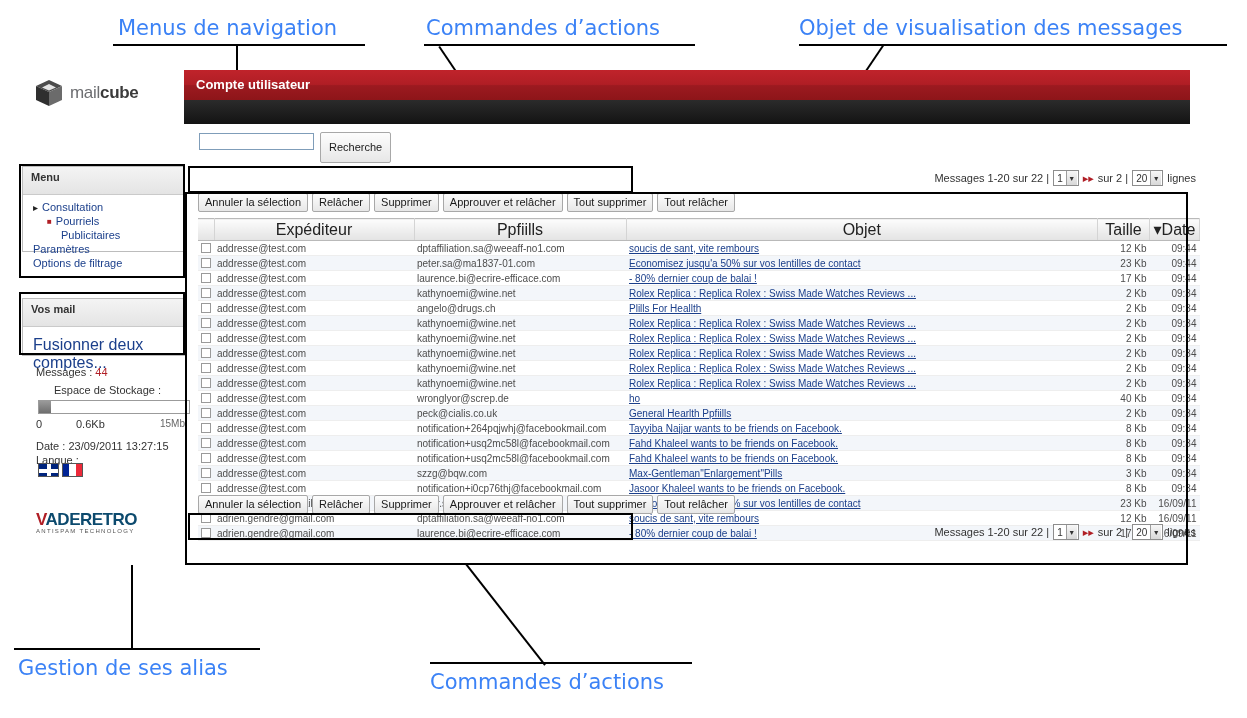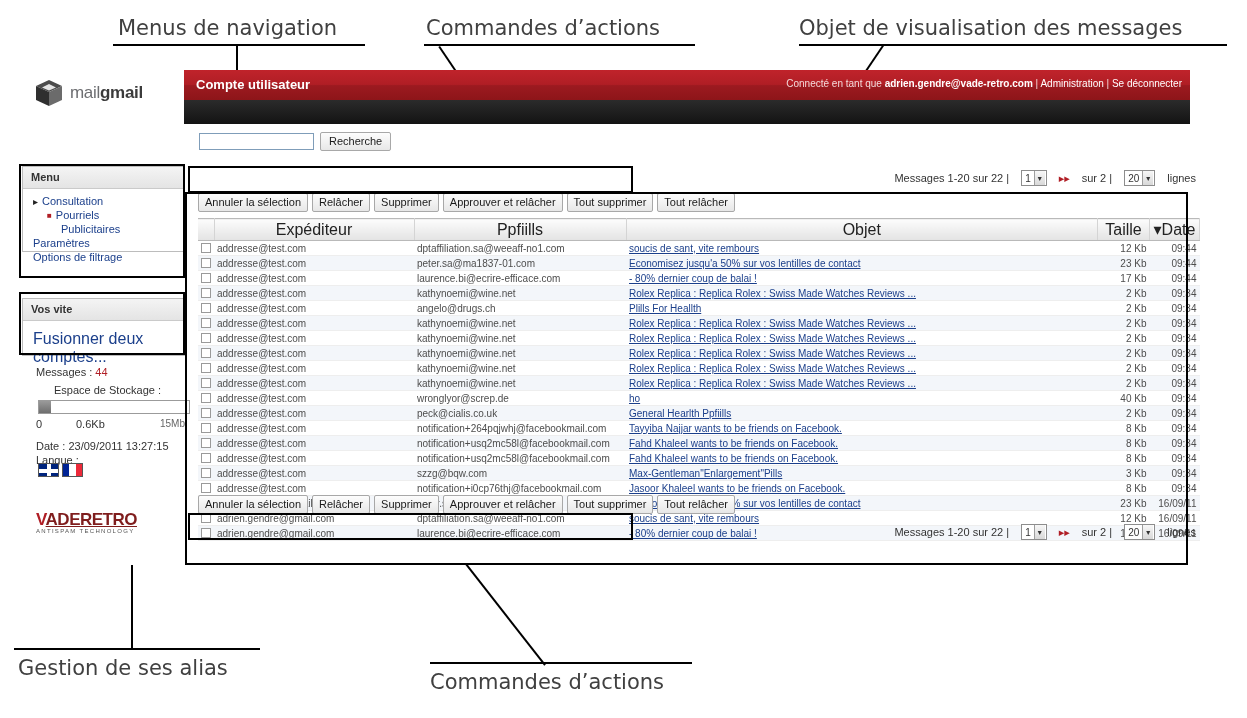--- a/index.html
+++ b/index.html
@@ -12,21 +12,21 @@
   }
   #page {
     position: relative;
     width: 1247px; height: 718px;
     background: #fff;
   }
 
   
   .annot {
     position: absolute;
-    color: #404040;
+    color: #3b82f6;
     font-size: 21px;
     font-family: "DejaVu Sans", sans-serif;
     white-space: nowrap;
   }
   .annot-underline {
     position: absolute;
     height: 2px;
     background: #000;
   }
   .annot-line {
@@ -107,32 +107,32 @@
     color: #1a1a1a;
     background: linear-gradient(to bottom, #fdfdfd, #e7e7e7);
     border: 1px solid #a8a8a8;
     border-radius: 2px;
     padding: 2px 6px;
     cursor: pointer;
     line-height: 13px;
   }
   .btn-search {
     position: absolute; left: 136px; top: 8px;
-    padding: 2px 8px;
+    padding: 8px 8px;
     text-align: center;
   }
 
   
   .panel {
     position: absolute;
     background: #ffffff;
     border: 1px solid #bcbcbc;
   }
   .panel-head {
-    height: 22px;
+    height: 28px;
     background: linear-gradient(to bottom, #f4f4f4, #e4e4e4);
     border-bottom: 1px solid #cacaca;
     font-size: 11px; font-weight: bold; color: #333;
     padding: 4px 0 0 8px;
   }
   #menu-panel { left: 8px; top: 96px; width: 163px; height: 86px; }
   .menu-list { padding: 5px 0 0 0; font-size: 11px; }
   .menu-item { padding: 1px 0 1px 10px; color: #1b3f8b; }
   .menu-item a { color: #1b3f8b; text-decoration: none; }
   .menu-item.lvl1::before {
@@ -175,32 +175,32 @@
     content: ""; position: absolute; left: 8px; top: 0; width: 4px; height: 100%; background: #fff;
   }
   .flag-fr { display: flex; }
   .flag-fr i { flex: 1; height: 100%; display: block; }
   .vaderetro {
     position: absolute; left: 22px; top: 440px;
     font-size: 0;
   }
   .vr-line1 { font-size: 17px; font-weight: bold; letter-spacing: -0.5px; }
   .vr-v { color: #b01e25; }
-  .vr-rest { color: #7f1d1d; text-decoration: underline; }
+  .vr-rest { color: #0c4a6e; }
   .vr-line2 { font-size: 6px; color: #555; letter-spacing: 1.3px; margin-top: -2px; }
 
   
   #msgarea {
     position: absolute; left: 182px; top: 96px;
     width: 1006px; height: 399px;
   }
   .pager {
     position: absolute; right: 6px; top: 0;
     font-size: 11px; color: #333;
-    display: flex; align-items: center; gap: 12px; text-align: right;
+    display: flex; align-items: center; gap: 4px; text-align: right;
   }
   .pager .sel {
     border: 1px solid #8d8d8d; background: #fff;
     font-size: 10px; padding: 0 1px 0 3px;
     display: inline-flex; align-items: center; gap: 3px;
     height: 16px;
   }
   .pager .sel .caret {
     width: 11px; height: 14px;
     background: linear-gradient(to bottom, #f7f7f7, #d8d8d8);
@@ -295,48 +295,45 @@
 
     <div class="logobox">
       <div class="logo-cube">
         <svg width="30" height="30" viewBox="0 0 30 30">
           <polygon points="15,2 28,8 15,14 2,8" fill="#4c4c4c"></polygon>
           <polygon points="2,8 15,14 15,28 2,22" fill="#2f2f2f"></polygon>
           <polygon points="28,8 28,22 15,28 15,14" fill="#6b6b6b"></polygon>
           <polygon points="15,6 22,9.5 15,12.5 8,9.5" fill="#ffffff" opacity="0.85"></polygon>
         </svg>
       </div>
-      <div class="logo-text"><span>mail</span><b>gmail</b></div>
+      <div class="logo-text"><span>mail</span><b>cube</b></div>
     </div>
 
     <div class="topbar">
       <div class="topbar-title">Compte utilisateur</div>
-      <div class="topbar-right">
-        <span>Connecté en tant que </span><b>adrien.gendre@vade-retro.com</b><span> | </span><a href="#">Administration</a><span> | </span><a href="#">Se déconnecter</a>
-      </div>
     </div>
 
     <div class="searchrow">
       <input class="searchinput" type="text" placeholder="" style="">
       <button class="btn btn-search">Recherche</button>
     </div>
 
     <div class="panel" id="menu-panel">
       <div class="panel-head">Menu</div>
       <div class="menu-list">
         <div class="menu-item lvl1"><a href="#">Consultation</a></div>
         <div class="menu-item lvl2"><a href="#">Pourriels</a></div>
         <div class="menu-item lvl3"><a href="#">Publicitaires</a></div>
         <div class="menu-item plain"><a href="#">Paramètres</a></div>
         <div class="menu-item plain"><a href="#">Options de filtrage</a></div>
       </div>
     </div>
 
     <div class="panel" id="alias-panel">
-      <div class="panel-head">Vos vite</div>
+      <div class="panel-head">Vos mail</div>
       <div class="alias-link">Fusionner deux comptes...</div>
     </div>
 
     <div class="sb-text" style="left:22px; top:296px;">
       <span>Messages : </span><span class="sb-count">44</span>
     </div>
     <div class="sb-text" style="left:22px; top:314px;padding-left:18px;">Espace de Stockage :</div>
     <div class="storagebar">
         <div class="fill"></div>
       </div>

